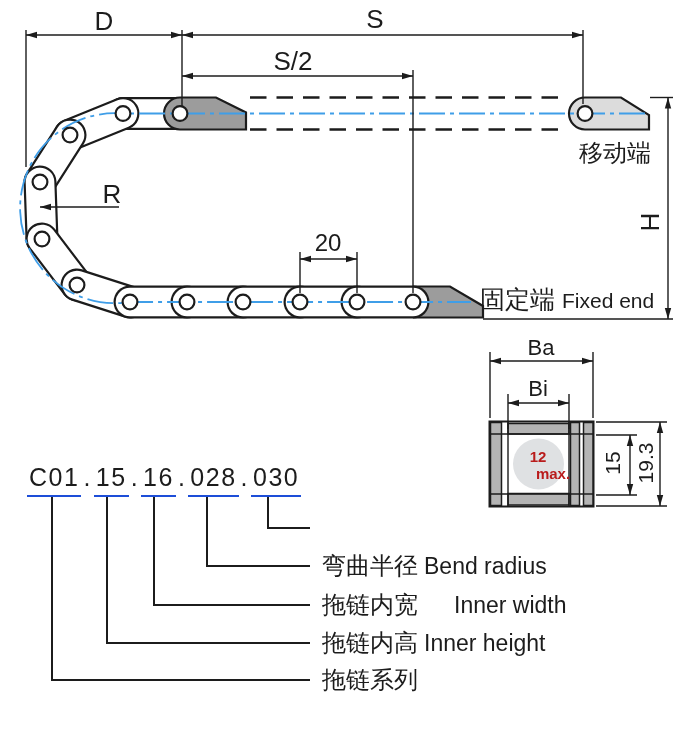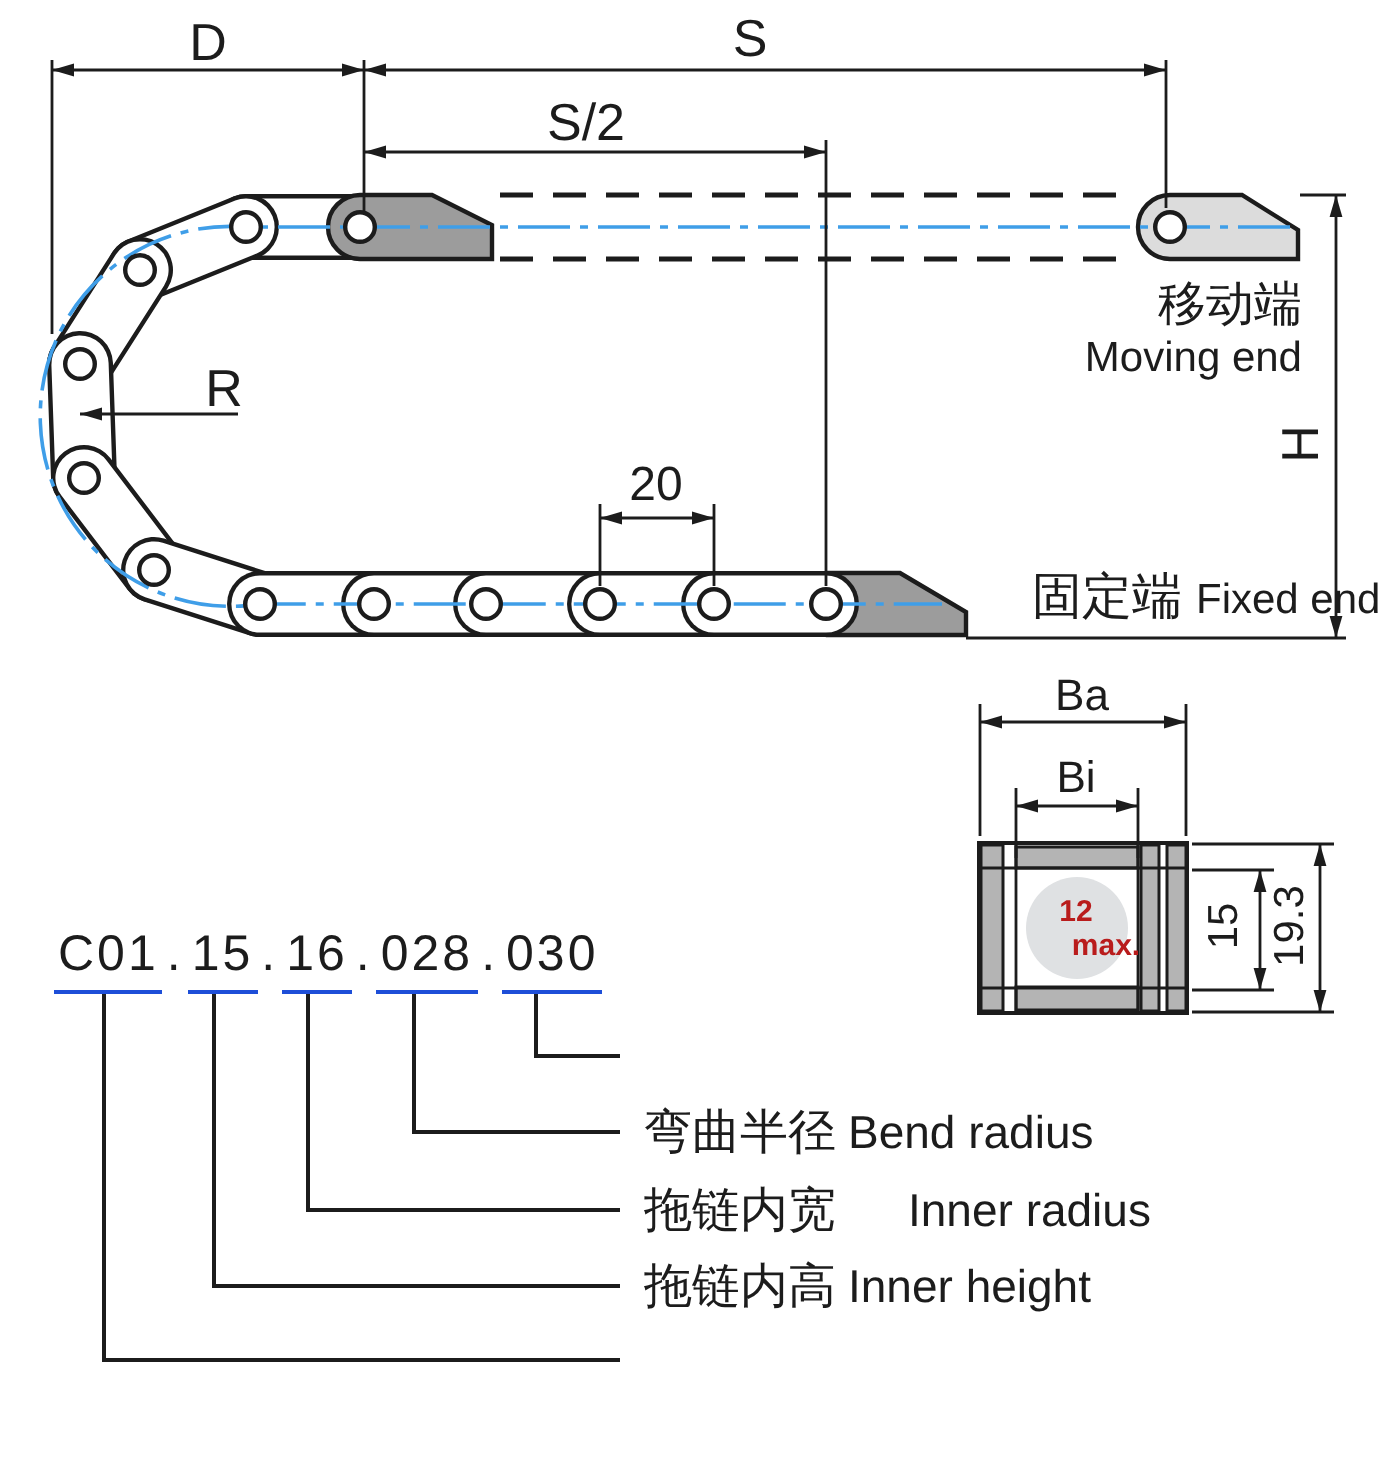--- a/index.html
+++ b/index.html
@@ -173,23 +173,22 @@
   </svg>
 
   <div class="lbl ctr dim" style="left:104px;top:21px;">D</div>
   <div class="lbl ctr dim" style="left:375px;top:19px;">S</div>
   <div class="lbl ctr dim" style="left:293px;top:61px;">S/2</div>
   <div class="lbl ctr dim" style="left:112px;top:194px;">R</div>
   <div class="lbl ctr dim-small" style="left:328px;top:243px;">20</div>
   <div class="lbl rot dim" style="left:650px;top:222px;">H</div>
 
   <div class="lbl vctr cjk-big" style="right:49px;top:153px;text-align:right;">移动端</div>
-  <div class="lbl vctr en-mid" style="right:49px;top:179px;text-align:right;">Moving end</div>
-
-  <div class="lbl vctr pair" style="left:516px;top:299px;">
+
+  <div class="lbl vctr pair" style="left:480px;top:299px;">
     <span class="zh">固定端</span>
     <span class="en">Fixed end</span>
   </div>
 
   <div class="lbl ctr sec-lbl" style="left:541px;top:348px;">Ba</div>
   <div class="lbl ctr sec-lbl" style="left:538px;top:389px;">Bi</div>
   <div class="lbl ctr blue-note" style="left:538px;top:456px;">12</div>
   <div class="lbl ctr blue-note" style="left:538px;top:473px;margin-left:15px;">max.</div>
   <div class="lbl rot sec-rot" style="left:612px;top:463px;">15</div>
   <div class="lbl rot sec-rot" style="left:645px;top:463px;">19.3</div>
@@ -206,22 +205,23 @@
     <span class="code-dot">.</span>
     <span class="code-seg">030</span>
   </div>
 
   <div class="callout" style="top:566px;">
     <span class="zh">弯曲半径</span>
     <span class="en">Bend radius</span>
   </div>
   <div class="callout" style="top:605px;gap:36px;">
     <span class="zh">拖链内宽</span>
-    <span class="en">Inner radius</span>
+    <span class="en">Inner width</span>
   </div>
   <div class="callout" style="top:643px;">
     <span class="zh">拖链内高</span>
     <span class="en">Inner height</span>
   </div>
   <div class="callout" style="top:680px;">
+    <span class="zh">拖链系列</span>
   </div>
 
 </div>
 
 </body></html>

